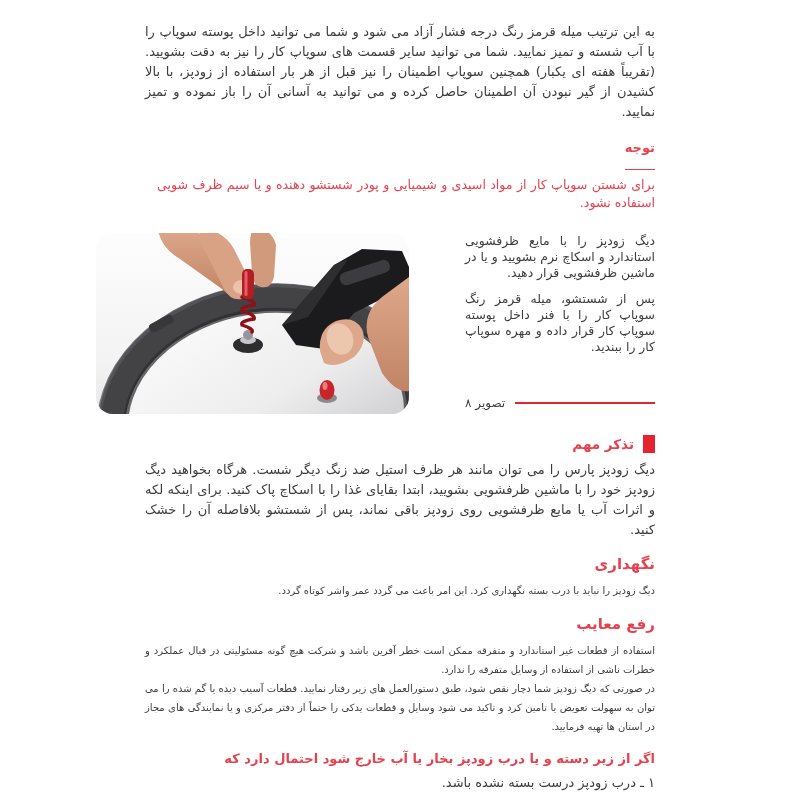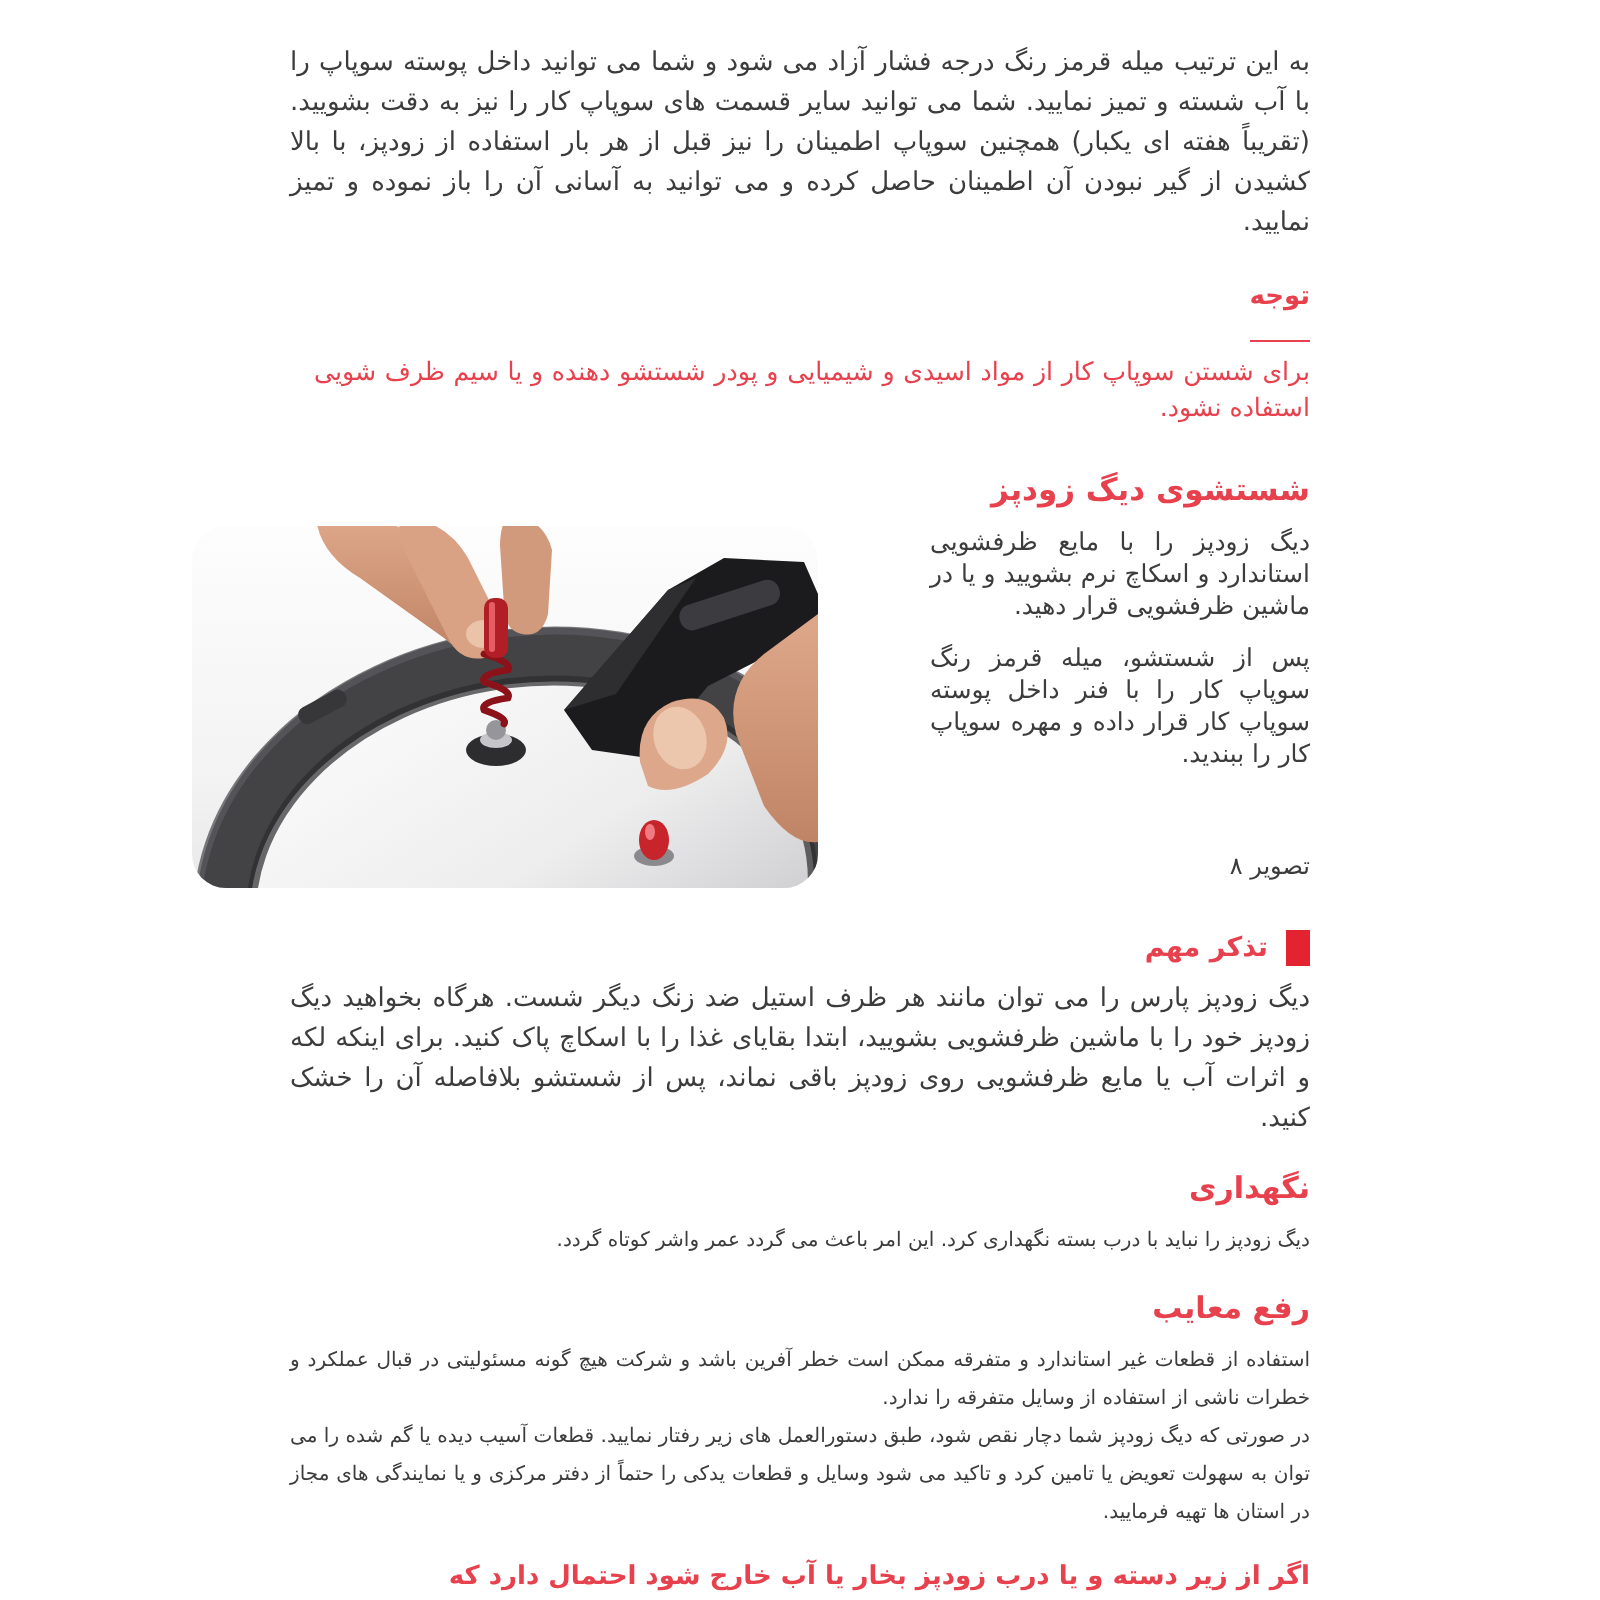--- a/index.html
+++ b/index.html
@@ -52,23 +52,22 @@
     width:190px;flex:0 0 190px;
     display:flex;flex-direction:column;
   }
   .washing-text .col-par{
     font-size:12.4px;line-height:16px;
     text-align:justify;text-justify:inter-word;
   }
   .washing-text .col-par + .col-par{margin-top:10px;}
   .caption-row{
     margin-top:auto;
-    display:flex;gap:10px;
+    display:flex;align-items:center;gap:10px;
     padding-bottom:4px;
-    flex-direction:column;
   }
   .caption-line{flex:1;height:2px;background:var(--bright);}
   .caption-label{font-size:12px;color:var(--text);white-space:nowrap;}
   .photo{
     flex:0 0 313px;width:313px;height:181px;margin:0;
     margin-left:-33px;
   }
   .photo svg{display:block;width:313px;height:181px;}
   
   .note-heading-row{
@@ -105,21 +104,20 @@
 <div class="page">
 
   <p class="jtext">به این ترتیب میله قرمز رنگ درجه فشار آزاد می شود و شما می توانید داخل پوسته سوپاپ را با آب شسته و تمیز نمایید.  شما می توانید سایر قسمت های سوپاپ کار را نیز به دقت بشویید. (تقریباً هفته ای یکبار) همچنین سوپاپ اطمینان را نیز قبل از هر بار استفاده از زودپز، با بالا کشیدن از گیر نبودن آن اطمینان حاصل کرده و می توانید به آسانی آن را باز نموده و تمیز نمایید.</p>
 
   <section class="notice">
     <h3 class="notice-title">توجه</h3>
     <p class="notice-text">برای شستن سوپاپ کار از مواد اسیدی و شیمیایی و پودر شستشو دهنده و یا سیم ظرف شویی استفاده نشود.</p>
   </section>
 
   <section class="washing">
-    <h2 class="section-title">شستشوی دیگ زودپز</h2>
     <div class="washing-row">
       <div class="washing-text">
         <p class="col-par">دیگ زودپز را با مایع ظرفشویی استاندارد و اسکاچ نرم بشویید و یا در ماشین ظرفشویی قرار دهید.</p>
         <p class="col-par">پس از شستشو، میله قرمز رنگ سوپاپ کار را با فنر داخل پوسته سوپاپ کار قرار داده و مهره سوپاپ کار را ببندید.</p>
         <div class="caption-row">
           <div class="caption-line"></div>
           <span class="caption-label">تصویر ۸</span>
         </div>
       </div>
       <figure class="photo">

